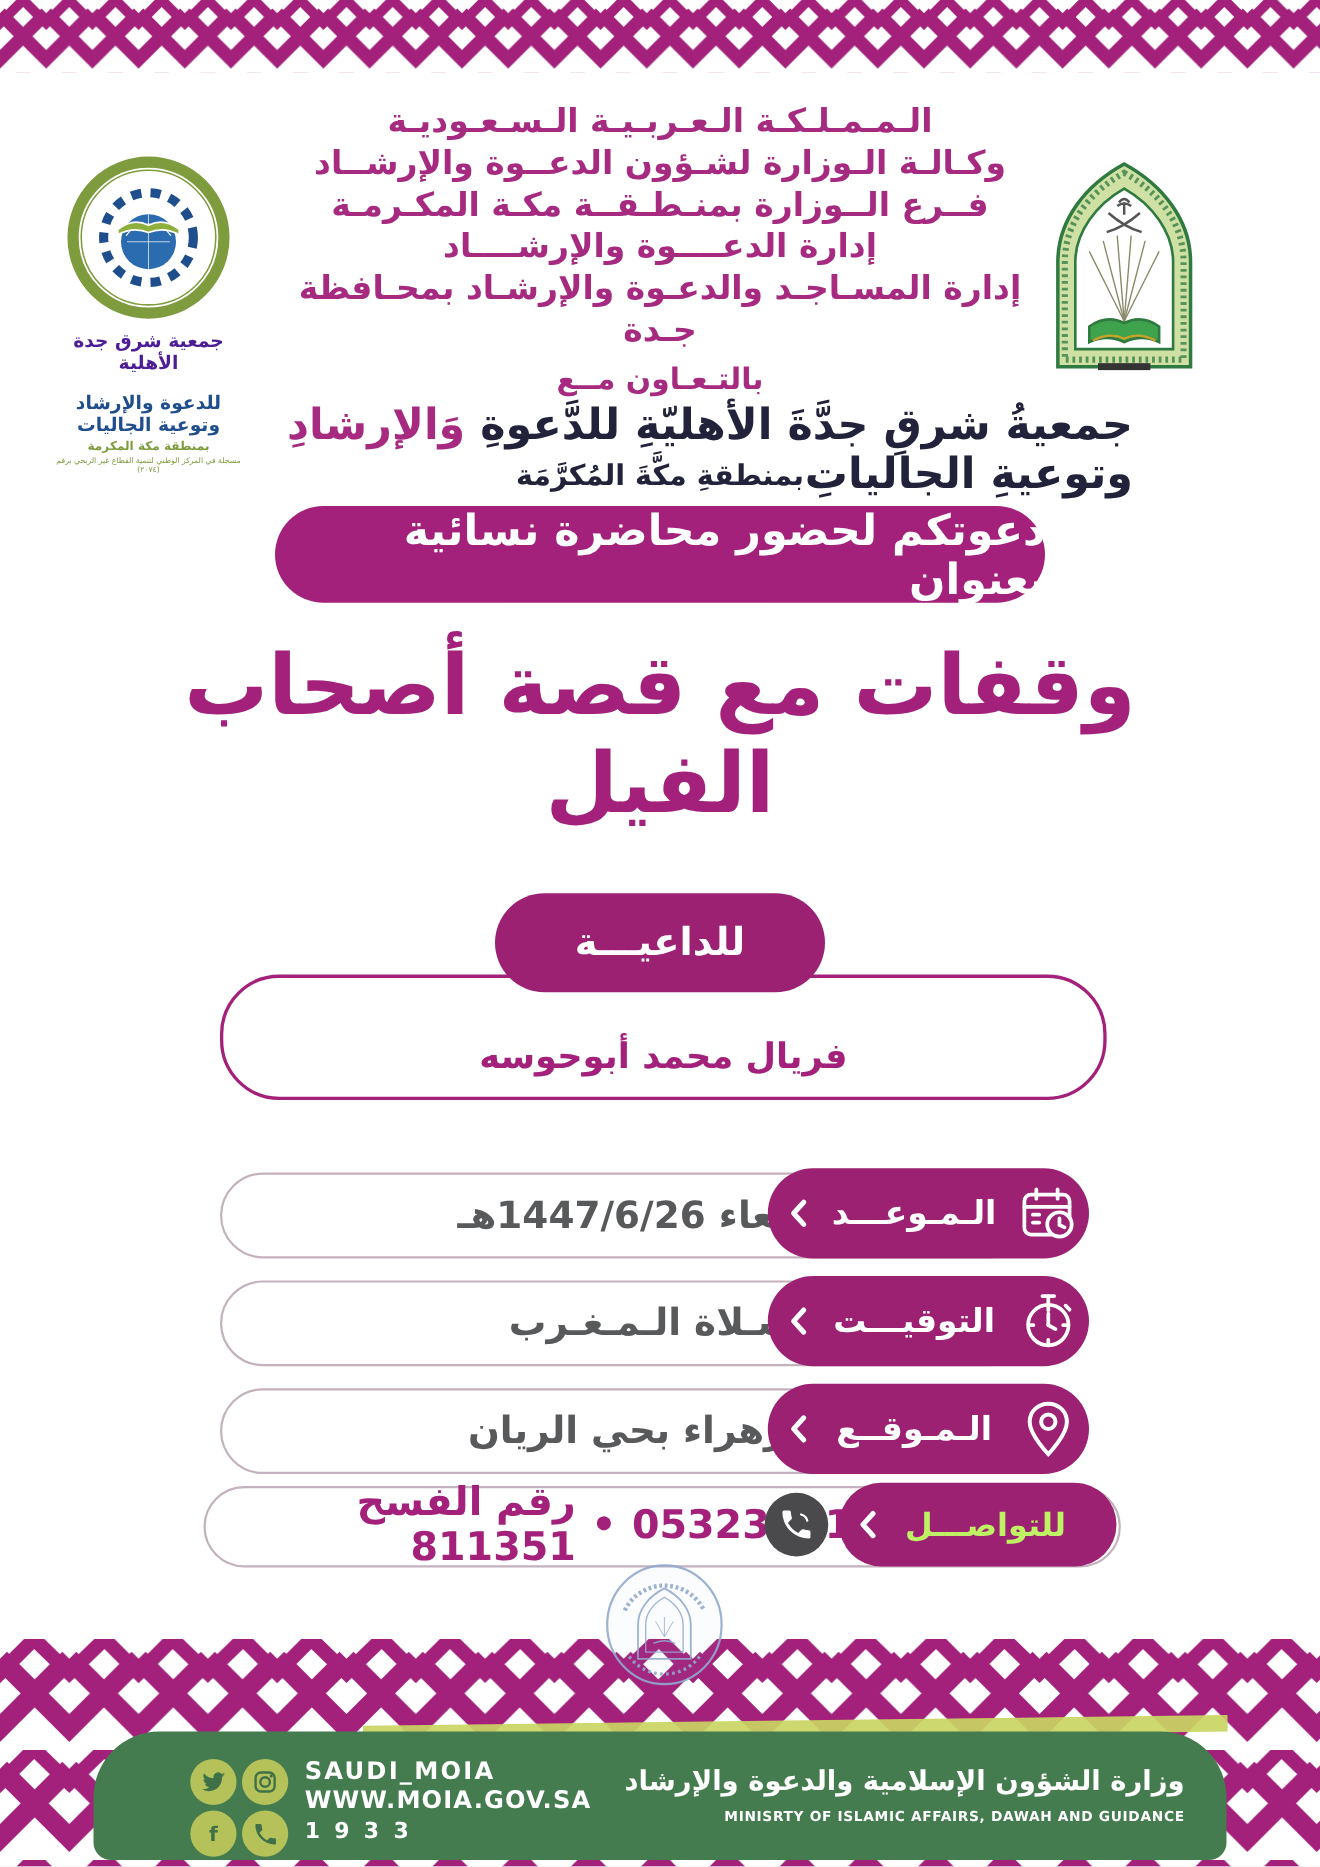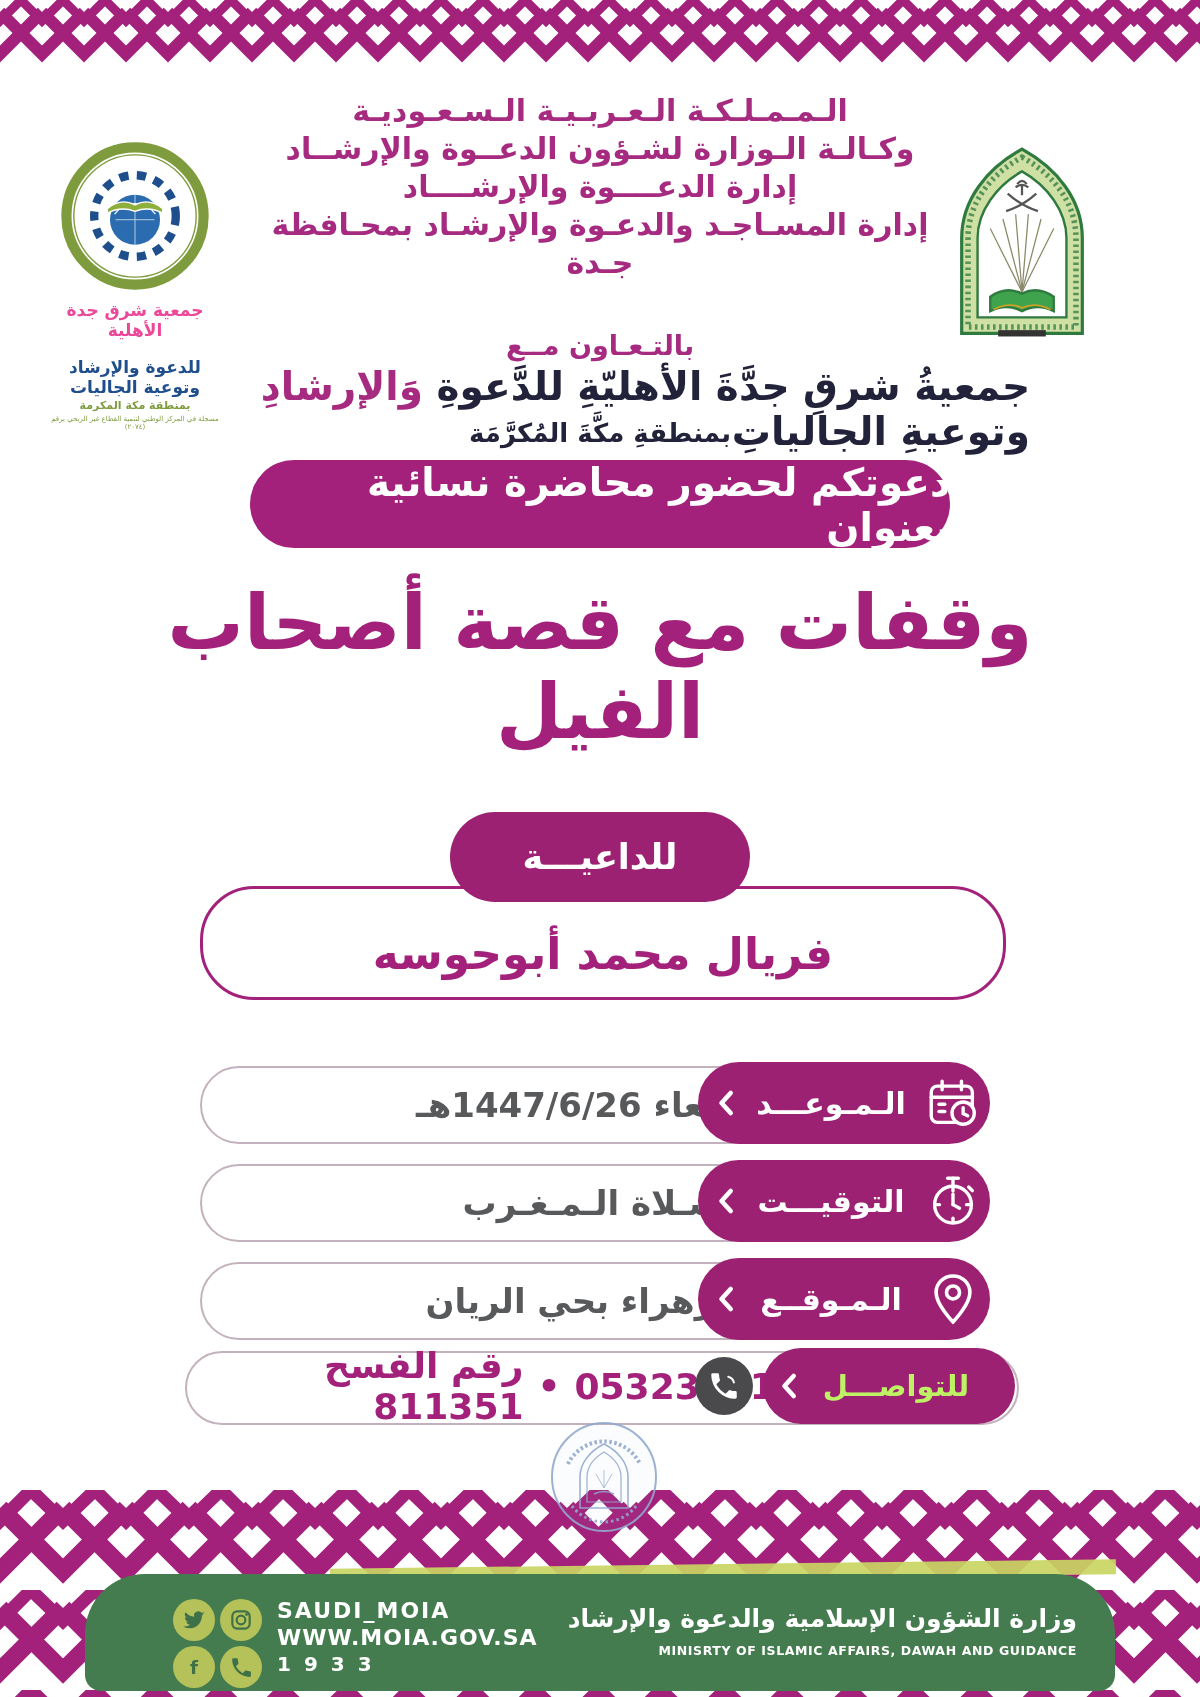--- a/index.html
+++ b/index.html
@@ -26,21 +26,21 @@
   
   .main-title{left:60px;top:578px;width:1080px;text-align:center;direction:rtl;
     color:#A3217B;font-weight:800;font-size:76px;letter-spacing:1px;}
   
   .speaker-pill{left:450px;top:812px;width:300px;height:90px;border-radius:45px;
     background:#9C2172;display:flex;align-items:center;justify-content:center;
     color:#fff;font-weight:bold;font-size:35px;direction:rtl;z-index:3;}
   .name-box{left:200px;top:886px;width:800px;height:108px;border-radius:54px;
     border:3px solid #A3217B;background:#fff;display:flex;align-items:flex-end;
     justify-content:center;z-index:2;}
-  .name-box .nm{color:#A3217B;font-weight:bold;font-size:44px;direction:rtl;
+  .name-box .nm{color:#A3217B;font-weight:bold;font-size:32px;direction:rtl;
     padding-bottom:18px;}
   
   .detail-row{left:200px;width:790px;height:82px;}
   .detail-box{position:absolute;left:0;top:4px;width:735px;height:74px;
     border-radius:40px;border:2px solid #c3b2bd;background:#fff;
     display:flex;align-items:center;justify-content:center;}
   .detail-box .val{color:#58595B;font-weight:bold;font-size:34px;direction:rtl;
     padding-left:120px;}
   .detail-pill{position:absolute;right:0;top:0;width:292px;height:82px;
     border-radius:41px;background:#9C2172;display:flex;align-items:center;
@@ -60,21 +60,21 @@
     border-radius:50%;background:#4A4A4D;display:flex;align-items:center;
     justify-content:center;}
   .contact-pill{position:absolute;right:0;top:0;width:252px;height:76px;
     border-radius:38px;background:#9C2172;display:flex;align-items:center;
     justify-content:space-between;padding:0 24px 0 16px;box-sizing:border-box;}
   .contact-pill .lbl{color:#bef264;font-weight:bold;font-size:29px;direction:rtl;flex:1;
     text-align:center;}
   
   .logo-left{left:45px;top:140px;width:180px;text-align:center;}
   .logo-left .ring{position:relative;width:152px;height:152px;margin:0 auto;}
-  .ll-l1{color:#ec4899;font-weight:bold;font-size:17px;direction:rtl;margin-top:8px;}
+  .ll-l1{color:#4c1d95;font-weight:bold;font-size:17px;direction:rtl;margin-top:8px;}
   .ll-l2{color:#1F4E8C;font-weight:bold;font-size:17px;direction:rtl;margin-top:17px;}
   .ll-l3{color:#7E9C3D;font-weight:bold;font-size:11px;direction:rtl;margin-top:2px;}
   .ll-l4{color:#7E9C3D;font-size:7px;direction:rtl;margin-top:3px;}
   .logo-right{left:942px;top:146px;width:160px;height:200px;}
   
   .stamp{left:548px;top:1420px;width:112px;height:114px;z-index:4;opacity:.9;}
   
   .pattern-top{left:0;top:0;}
   .pattern-bottom{left:0;top:1490px;}
   .strip{left:330px;top:1564px;width:786px;height:15px;background:#C9D563;
@@ -154,20 +154,21 @@
         <path d="M46 26 Q50 23 54 26"></path>
     </g>
     <path d="M30 95 Q40 88 50 93 Q60 88 70 95 L70 104 Q60 99 50 104 Q40 99 30 104 Z" fill="#3FA34D" stroke="#2F7A3F" stroke-width="1.5"></path>
     <path d="M32 103 Q42 98 50 102 Q58 98 68 103" fill="none" stroke="#C9A227" stroke-width="1.2"></path>
     <rect x="35" y="116" width="30" height="4" fill="#333"></rect>
   </svg>
 
   <div class="abs hdr-lines">
     <div>الـمـمـلـكـة الـعـربـيـة الـسـعـوديـة</div>
     <div>وكـالـة الـوزارة لشـؤون الدعــوة والإرشــاد</div>
+    <div>فــرع الــوزارة بمنـطـقــة مكـة المكـرمـة</div>
     <div>إدارة الدعــــوة والإرشــــاد</div>
     <div>إدارة المسـاجـد والدعـوة والإرشـاد بمحـافظة جـدة</div>
   </div>
   <div class="abs collab">بالتـعـاون مــع</div>
   <div class="abs callig">
     <span>جمعيةُ شرقِ جدَّةَ الأهليّةِ للدَّعوةِ </span><span class="mag">وَالإرشادِ</span><span> وتوعيةِ الجالياتِ</span>
   </div>
   <div class="abs region">بمنطقةِ مكَّةَ المُكرَّمَة</div>
 
   <div class="abs invite-pill">

